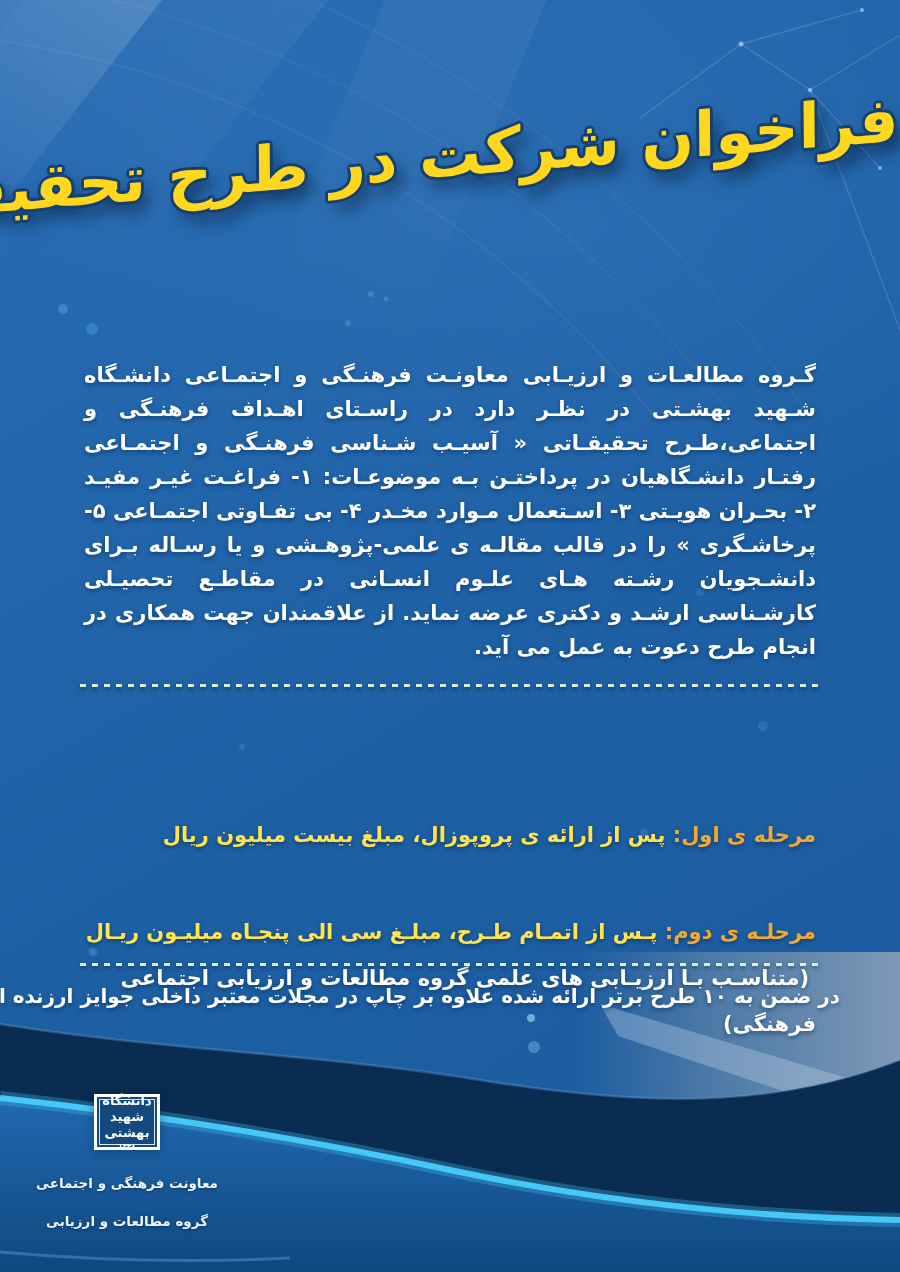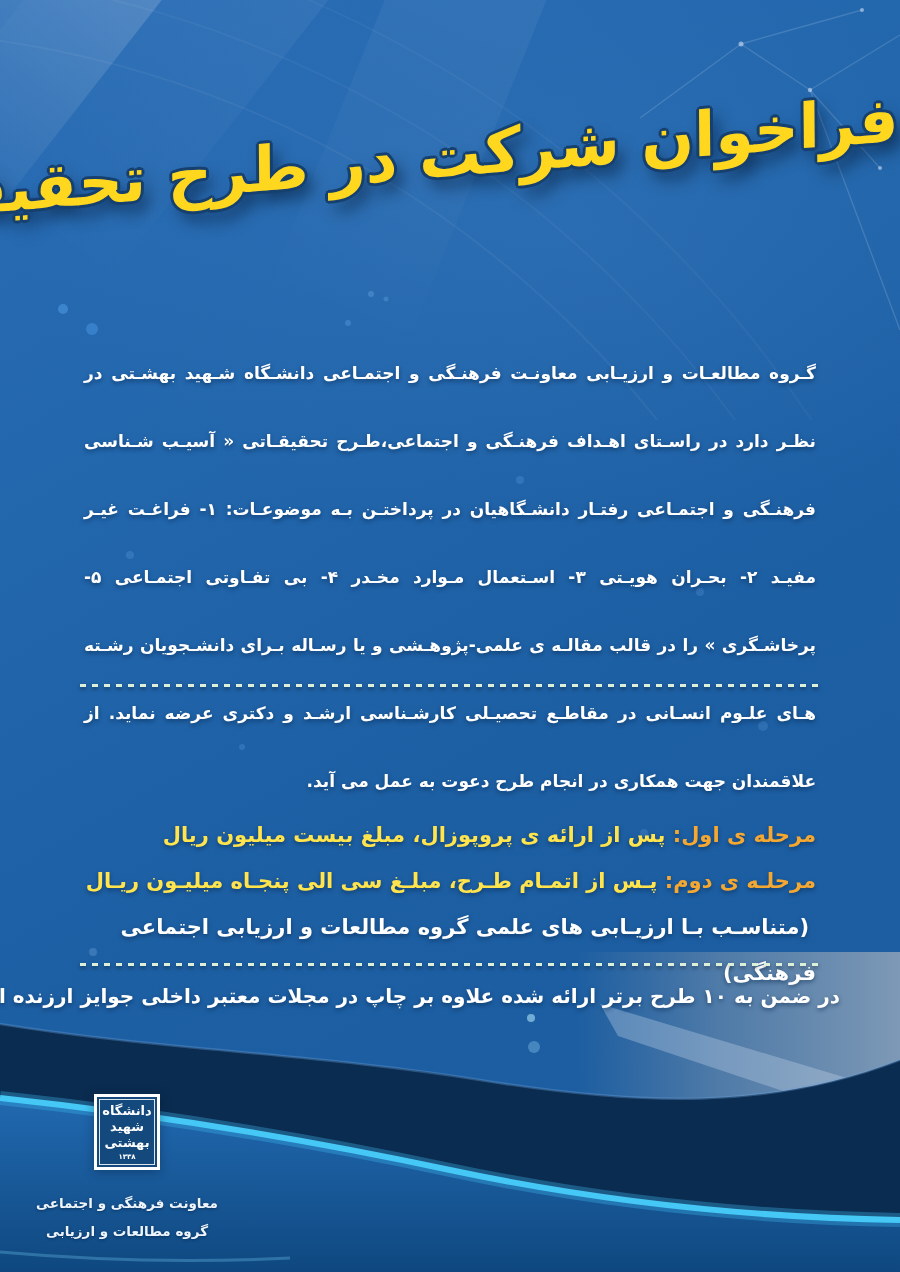--- a/index.html
+++ b/index.html
@@ -40,48 +40,48 @@
     text-align:center;white-space:nowrap;direction:rtl;
     font-size:62px;font-weight:bold;color:#ffd71f;
     transform:rotate(-4.5deg) skewX(-4deg);
     text-shadow:
       2px 2px 0 #16406f,-2px 2px 0 #16406f,2px -2px 0 #16406f,-2px -2px 0 #16406f,
       0 3px 0 #16406f,3px 0 0 #16406f,-3px 0 0 #16406f,0 -3px 0 #16406f,
       7px 10px 16px rgba(4,24,50,.65);}
   
   .txt{position:absolute;right:84px;left:84px;margin:0;z-index:4;direction:rtl;
     color:#fff;font-weight:bold;text-shadow:0 2px 4px rgba(6,35,70,.55);}
-  .intro{top:339px;font-size:17px;line-height:68px;text-align:justify;text-align-last:right;}
+  .intro{top:358px;font-size:21px;line-height:34px;text-align:justify;text-align-last:right;}
   .support{top:708px;font-size:21px;line-height:52px;text-align:justify;text-align-last:right;}
   .stage{font-size:21px;line-height:46px;text-align:right;}
   .stage1{top:812px;}
-  .stage2{top:858px;}
+  .stage2{top:909px;}
   .stage-label{color:#f4a832;}
   .stage-amount{color:#ffe44d;text-align:right;}
   .stage-note{color:#ffffff;margin-right:7px;}
   .bonus{top:976px;left:60px;right:60px;font-size:20px;line-height:40px;
     text-align:center;white-space:nowrap;}
   .sep{position:absolute;left:80px;width:740px;height:3px;z-index:4;
     background:repeating-linear-gradient(90deg,#dcefd8 0 6px,rgba(0,0,0,0) 6px 12px);
     filter:drop-shadow(0 2px 2px rgba(0,0,0,.45));}
   .sep1{top:684px;}
   .sep2{top:963px;}
   
   .waves{position:absolute;left:0;top:952px;width:900px;height:320px;z-index:1;}
   
   .logo{position:absolute;left:32px;top:1094px;width:190px;z-index:6;text-align:center;}
-  .emblem{width:66px;height:76px;margin:0 auto;background:#14497e;
+  .emblem{width:66px;height:56px;margin:0 auto;background:#14497e;
     border:3px solid #ffffff;
     box-shadow:inset 0 0 0 2px #14497e,inset 0 0 0 3px rgba(255,255,255,.85),0 2px 10px rgba(0,20,45,.35);
     display:flex;flex-direction:column;align-items:center;justify-content:center;}
   .emblem-text{color:#fff;font-size:13px;font-weight:bold;line-height:1.25;width:54px;direction:rtl;}
   .emblem-year{color:#fff;font-size:7px;letter-spacing:1px;margin-top:2px;font-weight:bold;}
   .logo-caption{margin-top:24px;color:#eef5fc;font-size:13.5px;font-weight:bold;
     line-height:1.45;direction:rtl;text-shadow:0 1px 3px rgba(0,25,55,.55);}
-  .logo-caption + .logo-caption{margin-top:8px;}
+  .logo-caption + .logo-caption{margin-top:18px;}
 </style>
 </head>
 <body>
 
 <div class="poster">
 
   <div class="deco stripe1"></div>
   <div class="deco stripe2"></div>
   <div class="deco beam"></div>
   <div class="deco bokeh"></div>

